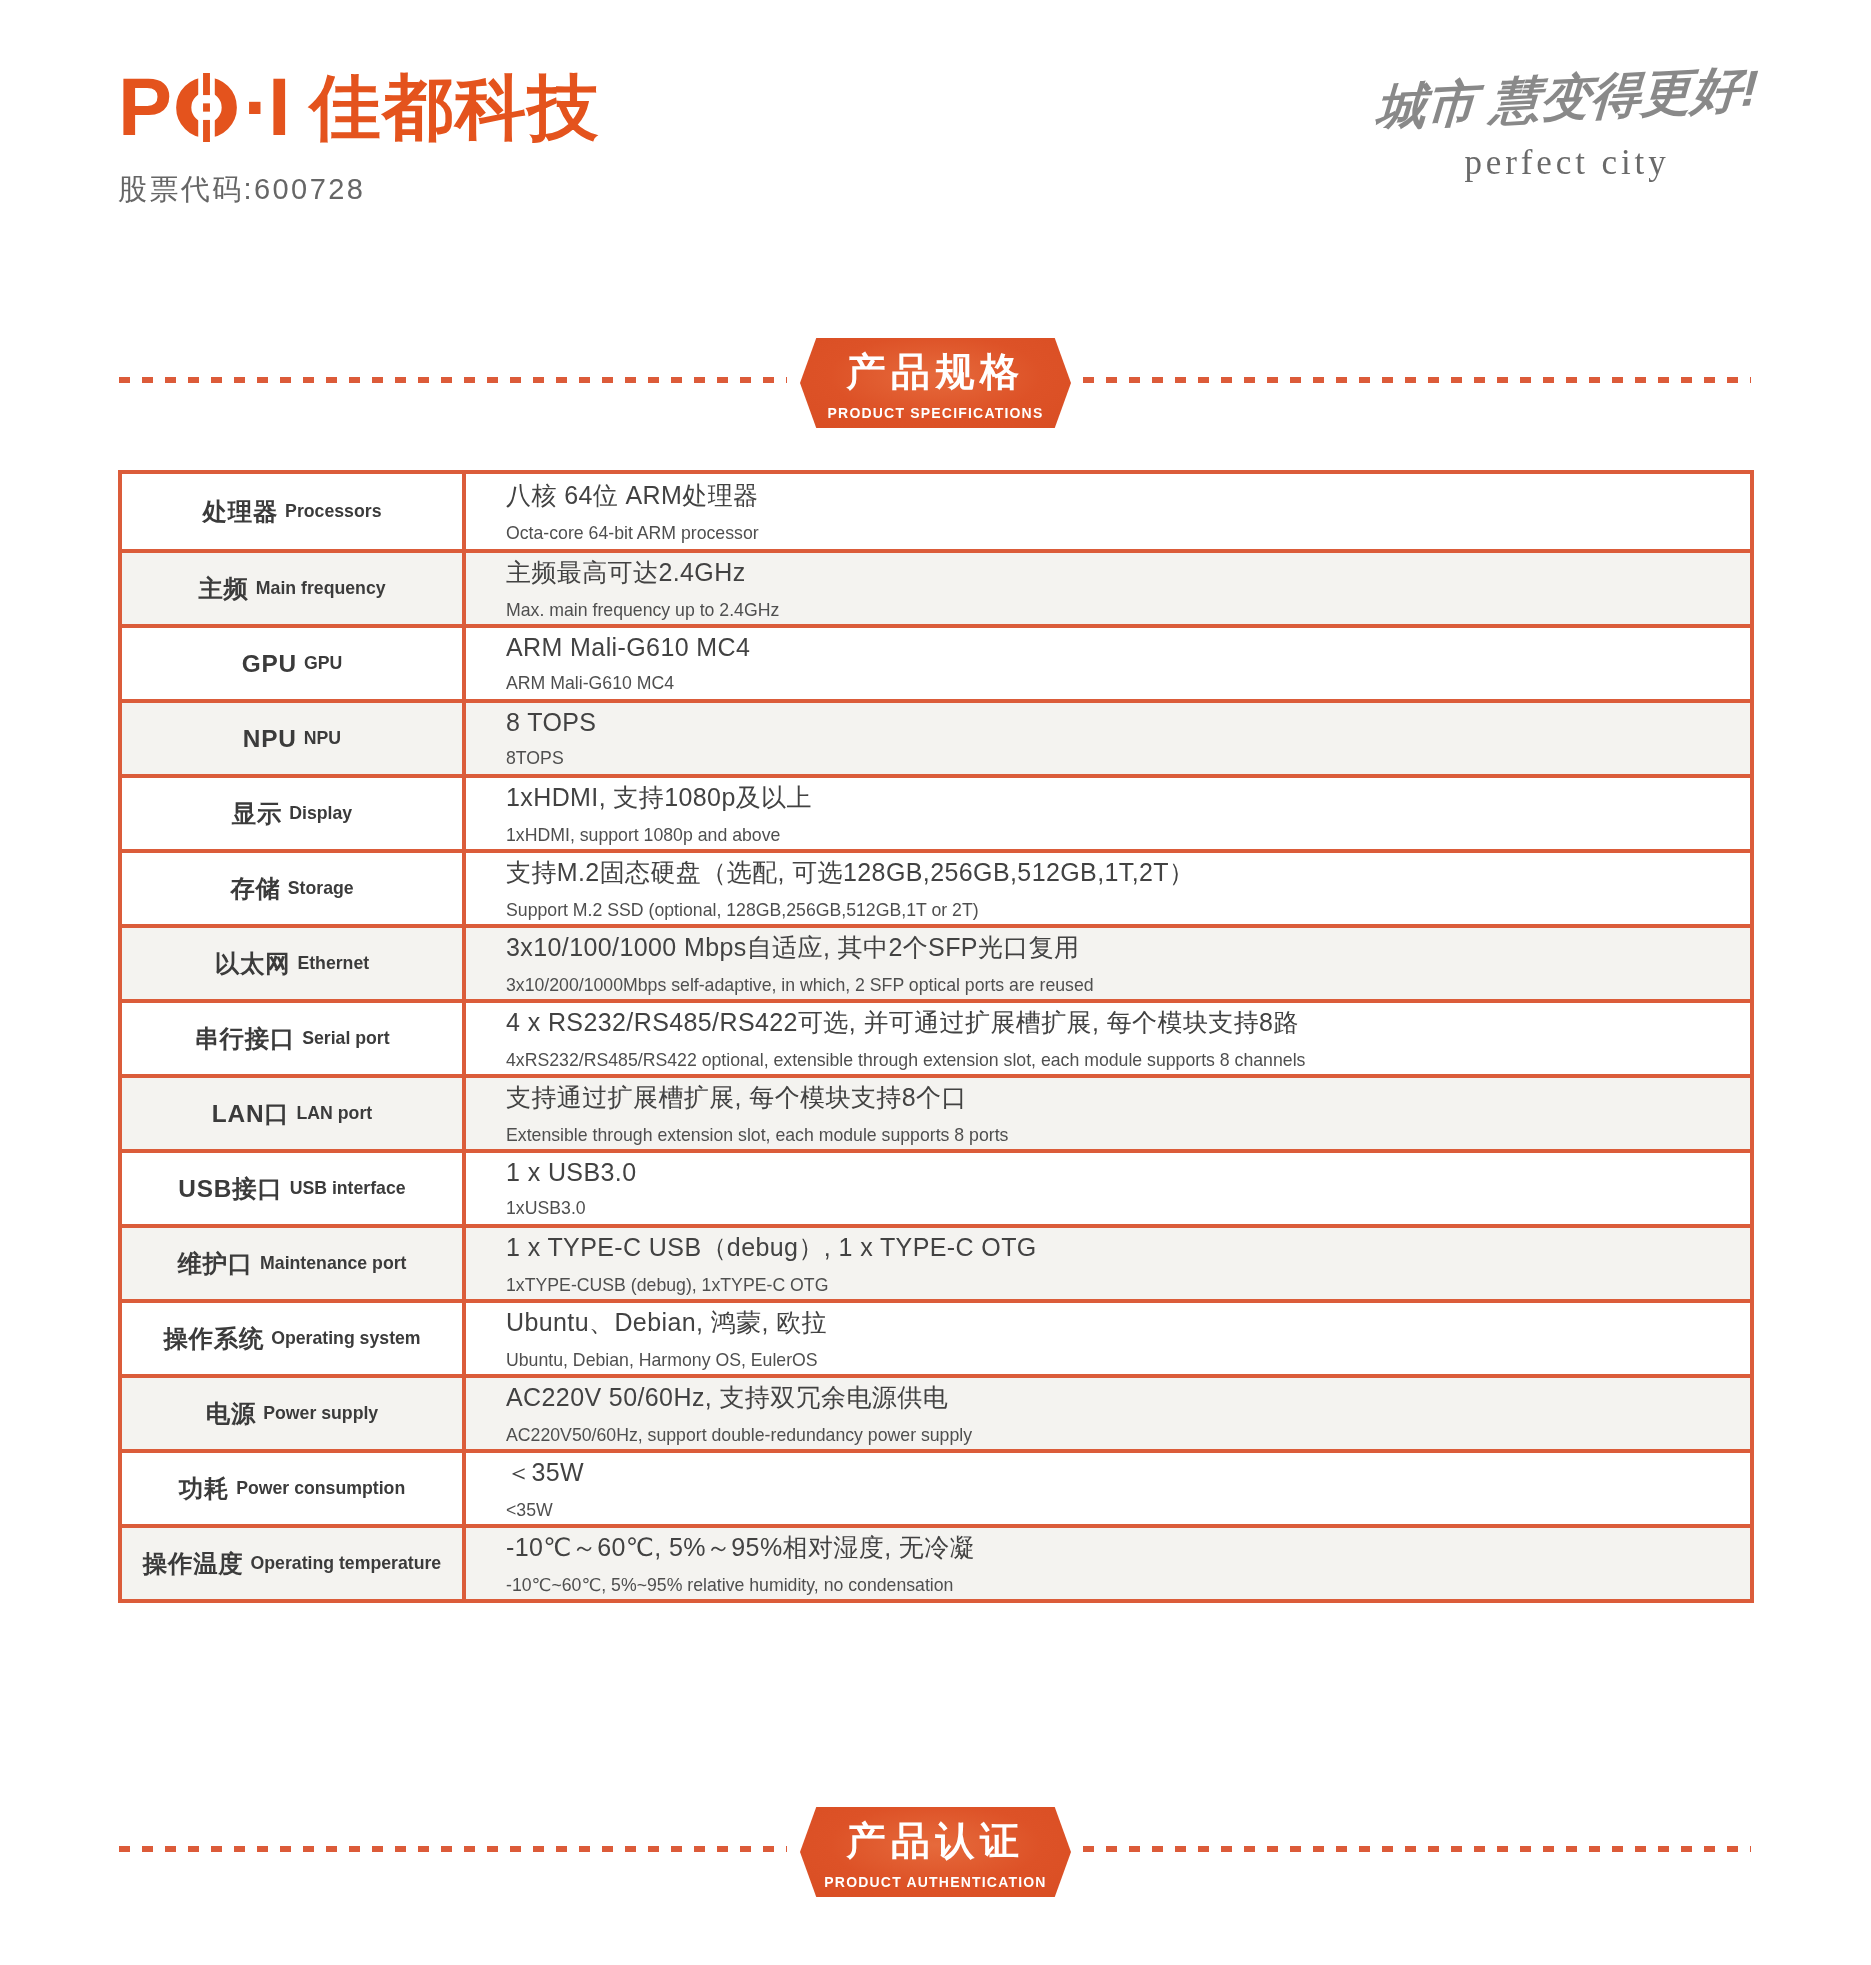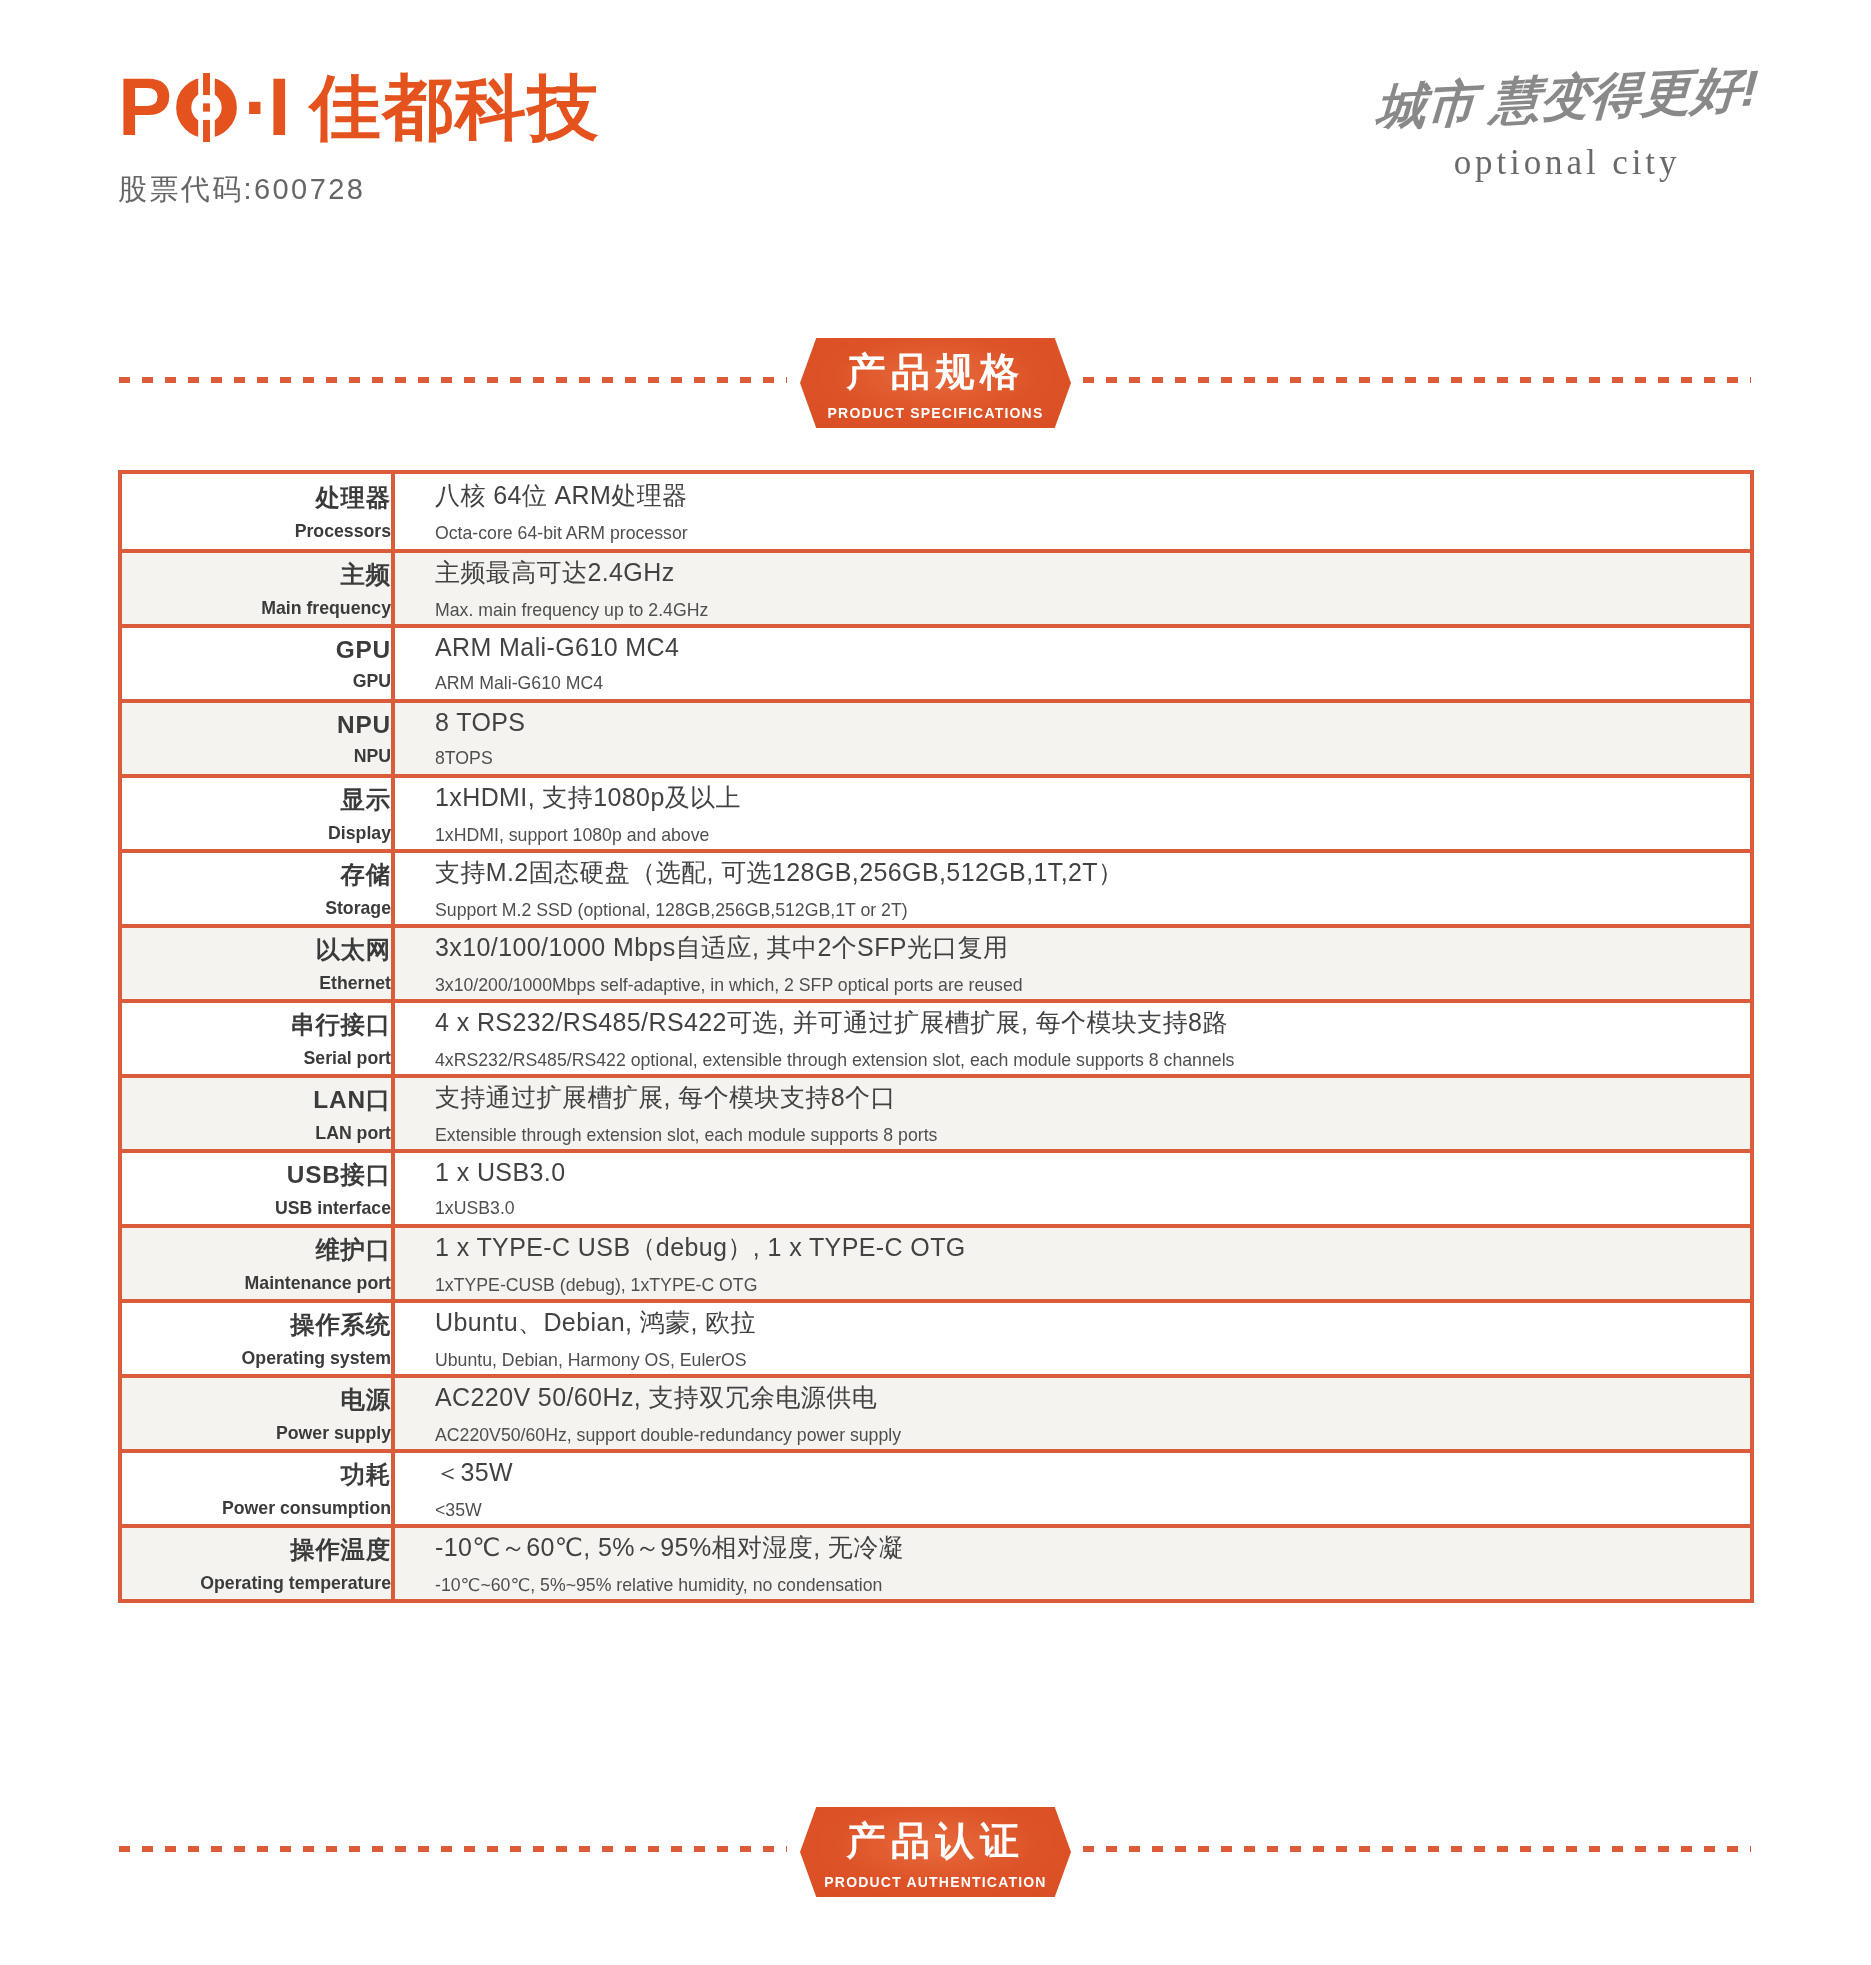--- a/index.html
+++ b/index.html
@@ -40,22 +40,22 @@
   .badge .en{font-size:14px;font-weight:700;letter-spacing:1.2px;margin-top:5.5px;}
   .dash{position:absolute;height:5.5px;background:repeating-linear-gradient(90deg,#DC5B39 0 11px,transparent 11px 23px);}
   .dash.left{left:119px;width:668px;}
   .dash.right{left:1083px;width:668px;}
 
   
   .spec-table{position:absolute;left:118px;top:470px;width:1636px;border:4.7px solid var(--tborder);}
   .t-row{display:flex;height:75px;border-top:4.7px solid var(--tborder);background:#fff;}
   .t-row:first-child{border-top:none;}
   .t-row.alt{background:#F4F3F0;}
-  .t-label{width:273px;flex:none;border-right:4.7px solid var(--tborder);
-    display:flex;flex-direction:column;align-items:flex-end;justify-content:center;gap:7px;}
+  .t-label{width:344px;flex:none;border-right:4.7px solid var(--tborder);
+    display:flex;align-items:center;justify-content:center;gap:7px;}
   .t-label .lc{font-size:24.4px;font-weight:700;color:var(--ink);letter-spacing:0.8px;}
   .t-label .le{font-size:17.7px;font-weight:700;color:var(--ink);}
   .t-value{flex:1;display:flex;flex-direction:column;justify-content:center;gap:11.8px;padding-left:40px;}
   .t-value .vc{font-size:25px;color:#424242;letter-spacing:0.4px;}
   .t-value .ve{font-size:17.7px;color:#4f4f4f;}
 </style>
 </head>
 <body>
 
 <div class="page">
@@ -71,21 +71,21 @@
         <rect x="45" y="44" width="10" height="12" fill="currentColor"></rect>
       </svg>
       <span class="logo-i">·I</span>
       <span class="brand-cn">佳都科技</span>
     </div>
     <div class="stock">股票代码:600728</div>
   </div>
 
   <div class="slogan">
     <div class="slogan-cn">城市 慧变得更好!</div>
-    <div class="slogan-en">optional city</div>
+    <div class="slogan-en">perfect city</div>
   </div>
 
   <div class="section-head" style="top:338px;height:90px;">
     <div class="dash left" style="top:39px;"></div>
     <div class="badge">
       <div class="cn">产品规格</div>
       <div class="en">PRODUCT SPECIFICATIONS</div>
     </div>
     <div class="dash right" style="top:39px;"></div>
   </div>

